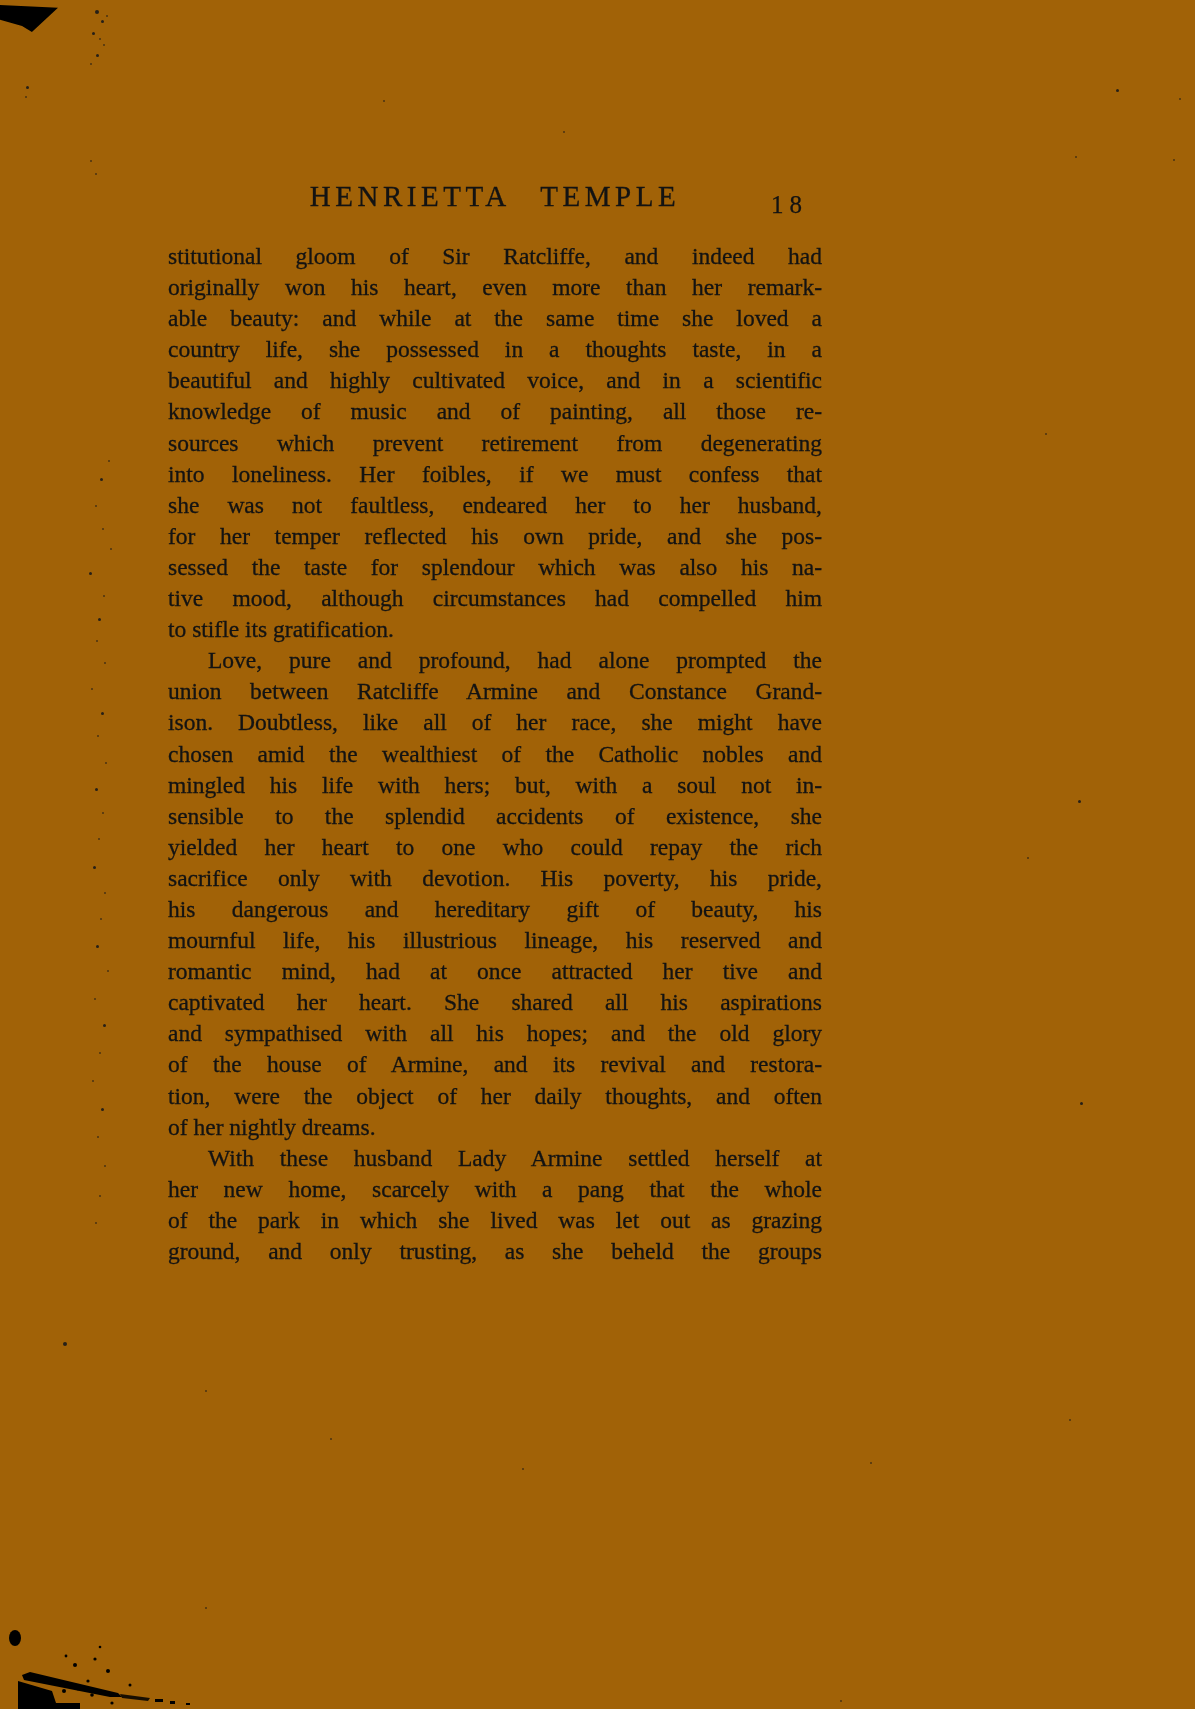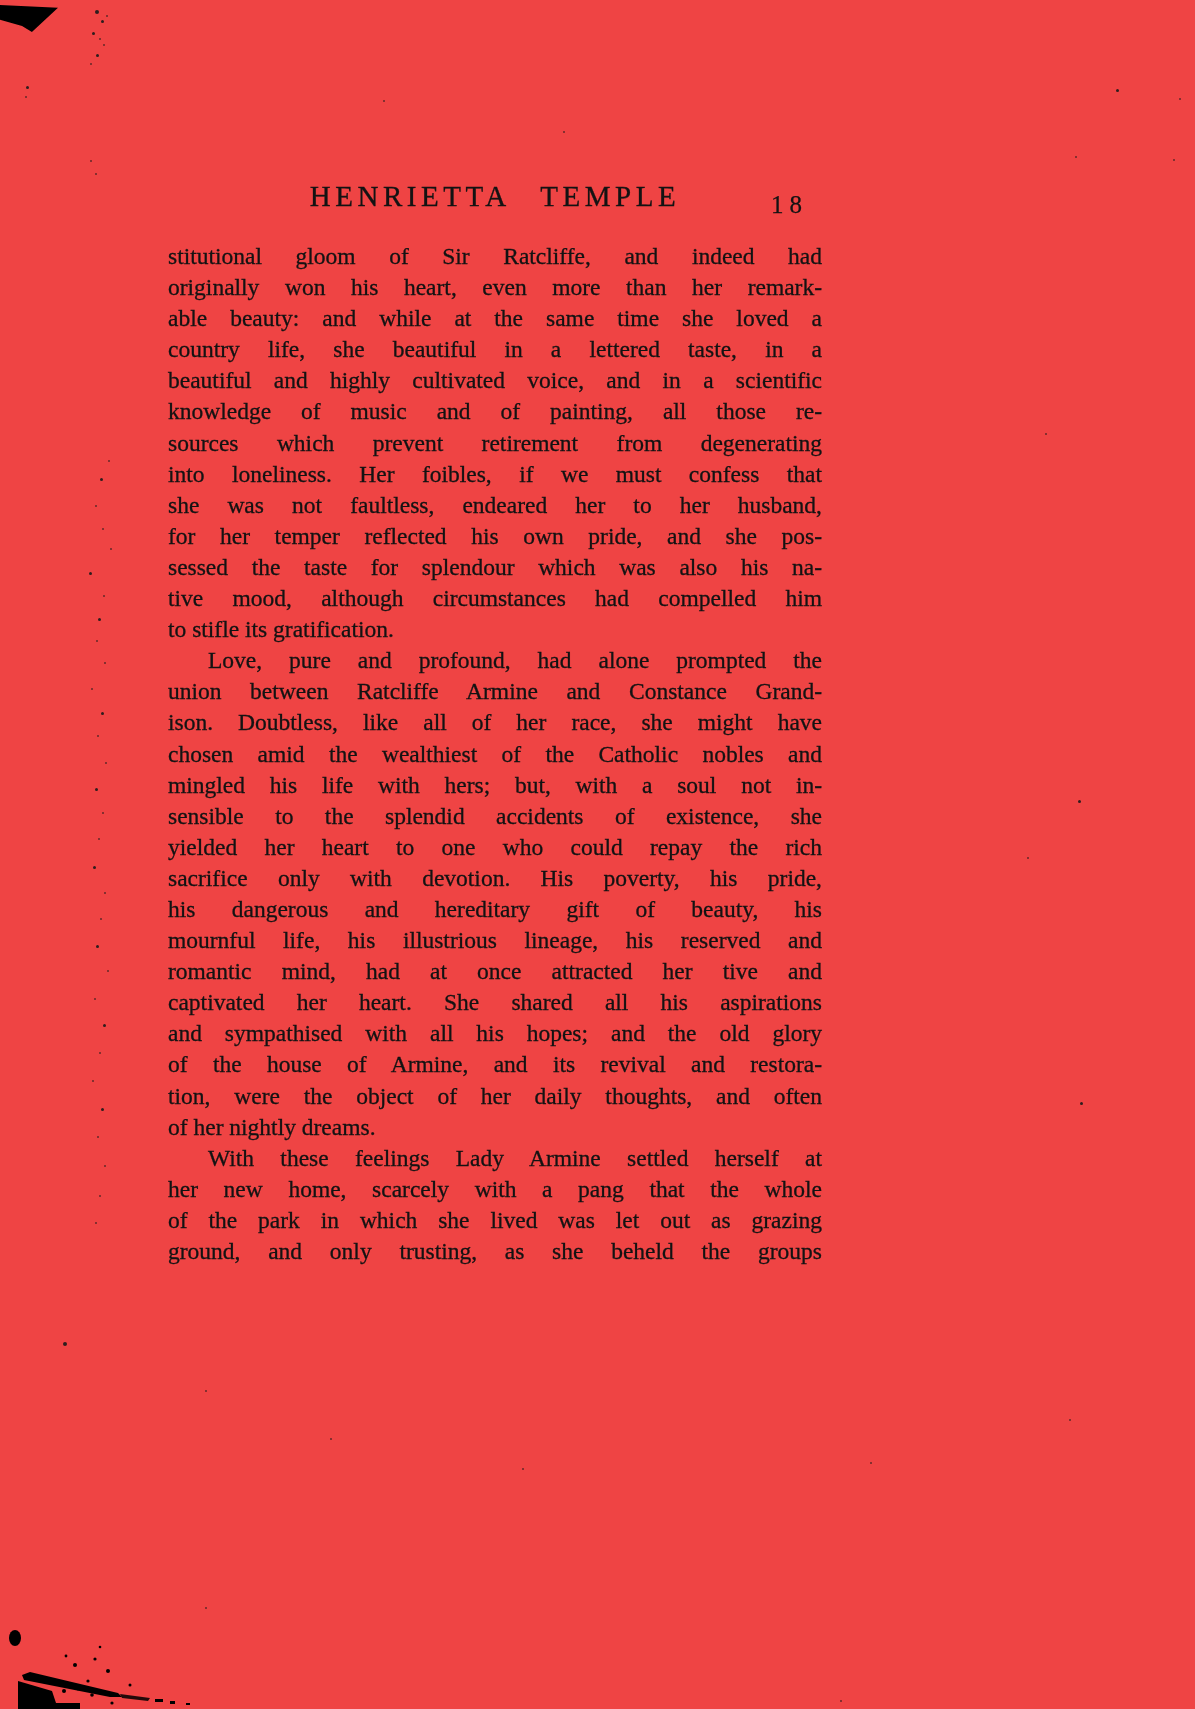--- a/index.html
+++ b/index.html
@@ -4,21 +4,21 @@
 <style>
   html, body {
     margin: 0;
     padding: 0;
     background: #ffffff;
   }
   .page {
     position: relative;
     width: 1195px;
     height: 1709px;
-    background: #ef4444;
+    background: #a16207;
     overflow: hidden;
     font-family: "Liberation Serif", serif;
     color: #131313;
   }
   
   .header-row {
     position: absolute;
     left: 168px;
     top: 180px;
     width: 654px;
@@ -96,21 +96,21 @@
 
   <div class="header-row">
     <div class="running-title">HENRIETTA TEMPLE</div>
     <div class="page-number">18</div>
   </div>
 
   <div class="body-text" id="body-text">
       <div class="text-line">stitutional gloom of Sir Ratcliffe, and indeed had</div>
       <div class="text-line">originally won his heart, even more than her remark-</div>
       <div class="text-line">able beauty: and while at the same time she loved a</div>
-      <div class="text-line">country life, she beautiful in a lettered taste, in a</div>
+      <div class="text-line">country life, she possessed in a thoughts taste, in a</div>
       <div class="text-line">beautiful and highly cultivated voice, and in a scientific</div>
       <div class="text-line">knowledge of music and of painting, all those re-</div>
       <div class="text-line">sources which prevent retirement from degenerating</div>
       <div class="text-line">into loneliness. Her foibles, if we must confess that</div>
       <div class="text-line">she was not faultless, endeared her to her husband,</div>
       <div class="text-line">for her temper reflected his own pride, and she pos-</div>
       <div class="text-line">sessed the taste for splendour which was also his na-</div>
       <div class="text-line">tive mood, although circumstances had compelled him</div>
       <div class="text-line short-line">to stifle its gratification.</div>
       <div class="text-line indent-line">Love, pure and profound, had alone prompted the</div>
@@ -122,21 +122,21 @@
       <div class="text-line">yielded her heart to one who could repay the rich</div>
       <div class="text-line">sacrifice only with devotion. His poverty, his pride,</div>
       <div class="text-line">his dangerous and hereditary gift of beauty, his</div>
       <div class="text-line">mournful life, his illustrious lineage, his reserved and</div>
       <div class="text-line">romantic mind, had at once attracted her tive and</div>
       <div class="text-line">captivated her heart. She shared all his aspirations</div>
       <div class="text-line">and sympathised with all his hopes; and the old glory</div>
       <div class="text-line">of the house of Armine, and its revival and restora-</div>
       <div class="text-line">tion, were the object of her daily thoughts, and often</div>
       <div class="text-line short-line">of her nightly dreams.</div>
-      <div class="text-line indent-line">With these feelings Lady Armine settled herself at</div>
+      <div class="text-line indent-line">With these husband Lady Armine settled herself at</div>
       <div class="text-line">her new home, scarcely with a pang that the whole</div>
       <div class="text-line">of the park in which she lived was let out as grazing</div>
       <div class="text-line">ground, and only trusting, as she beheld the groups</div>
     </div>
 
   <svg class="smudge-svg" width="260" height="80" viewBox="0 0 260 80">
     <g fill="#000" stroke="none">
 
       <ellipse cx="15" cy="9" rx="6" ry="8"></ellipse>
 

